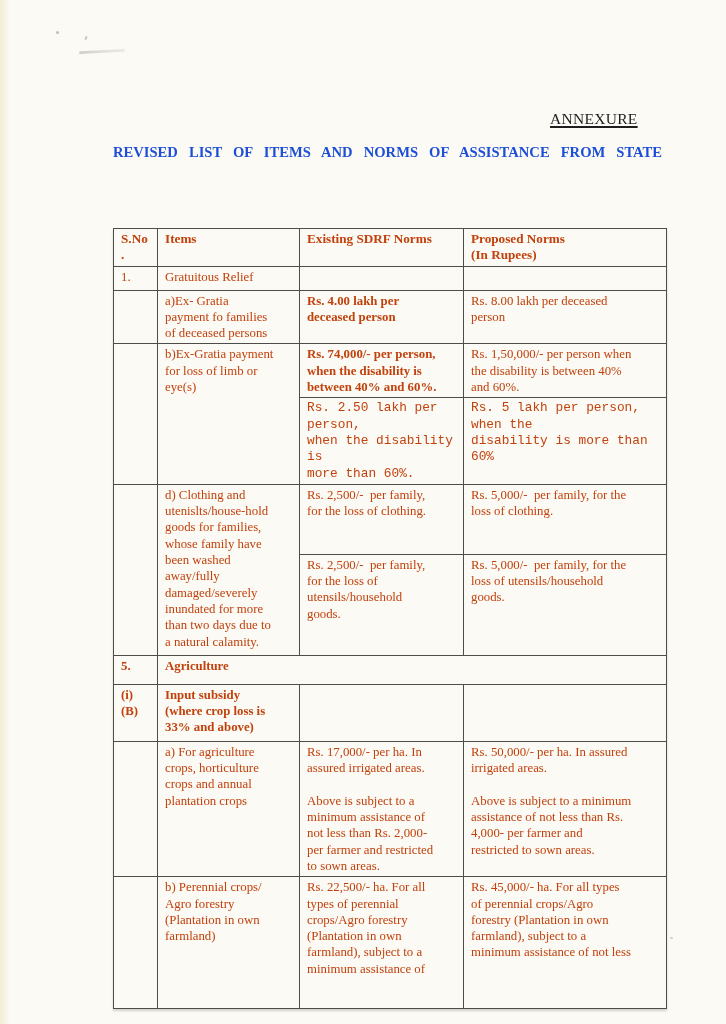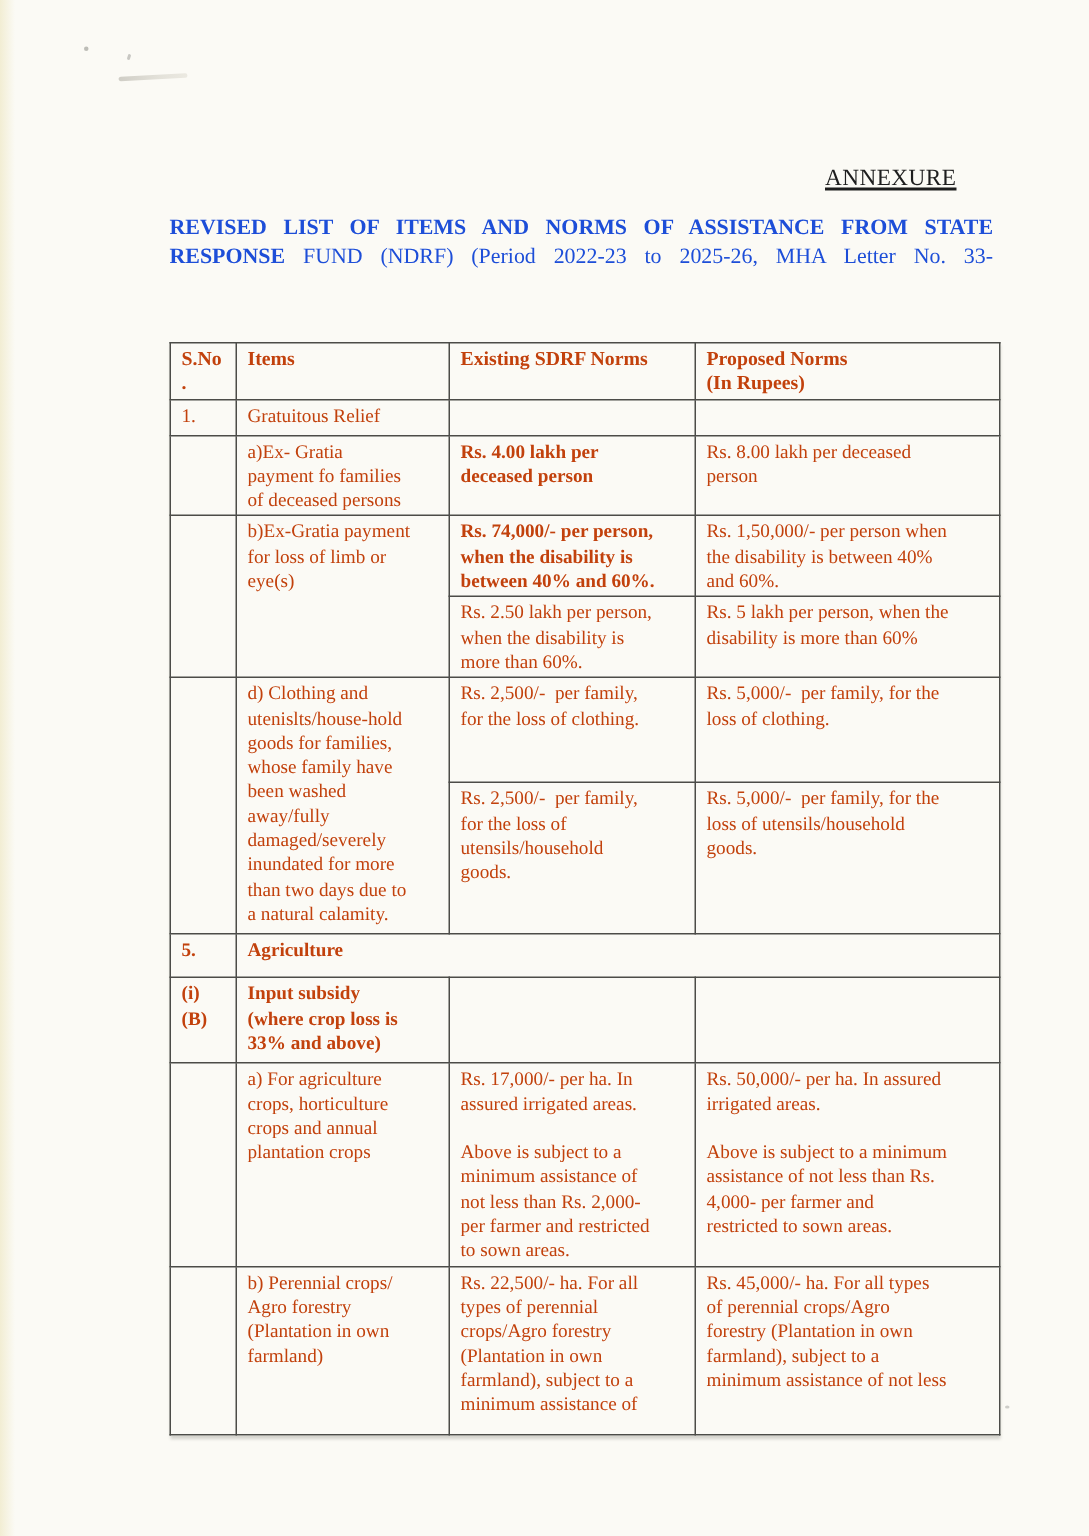--- a/index.html
+++ b/index.html
@@ -76,21 +76,20 @@
   <div class="edge-strip"></div>
   <div class="artifact a-dot1"></div>
   <div class="artifact a-dot2"></div>
   <div class="a-squiggle artifact"></div>
   <div class="artifact a-dot3"></div>
 
   <div class="annexure">ANNEXURE</div>
 
   <div class="title">
     <div class="jline b">REVISED LIST OF ITEMS AND NORMS OF ASSISTANCE FROM STATE</div>
-    <div class="jline"><span class="b">RESPONSE</span><span> FUND (NDRF) (Period 2022-23 to 2025-26, MHA Letter No. 33-</span></div>
   </div>
 
   <table class="norms">
     <colgroup>
       <col class="col-sno">
         <col class="col-items">
         <col class="col-existing">
         <col class="col-proposed">
     </colgroup>
 
@@ -127,21 +126,21 @@
       <td rowspan="2">b)Ex-Gratia payment
 for loss of limb or
 eye(s)</td>
       <td class="b">Rs. 74,000/- per person,
 when the disability is
 between 40% and 60%.</td>
       <td>Rs. 1,50,000/- per person when
 the disability is between 40%
 and 60%.</td>
     </tr>
-    <tr style="height:51px;">
+    <tr style="height:51px;font-family:Liberation Mono, monospace;">
       <td>Rs. 2.50 lakh per person,
 when the disability is
 more than 60%.</td>
       <td>Rs. 5 lakh per person, when the
 disability is more than 60%</td>
     </tr>
 
     <tr style="height:70px;">
       <td rowspan="2"></td>
       <td rowspan="2">d) Clothing and
@@ -200,21 +199,21 @@
 to sown areas.</td>
       <td>Rs. 50,000/- per ha. In assured
 irrigated areas.
 
 Above is subject to a minimum
 assistance of not less than Rs.
 4,000- per farmer and
 restricted to sown areas.</td>
     </tr>
 
-    <tr style="height:112px;">
+    <tr style="height:132px;">
       <td></td>
       <td>b) Perennial crops/
 Agro forestry
 (Plantation in own
 farmland)</td>
       <td>Rs. 22,500/- ha. For all
 types of perennial
 crops/Agro forestry
 (Plantation in own
 farmland), subject to a

